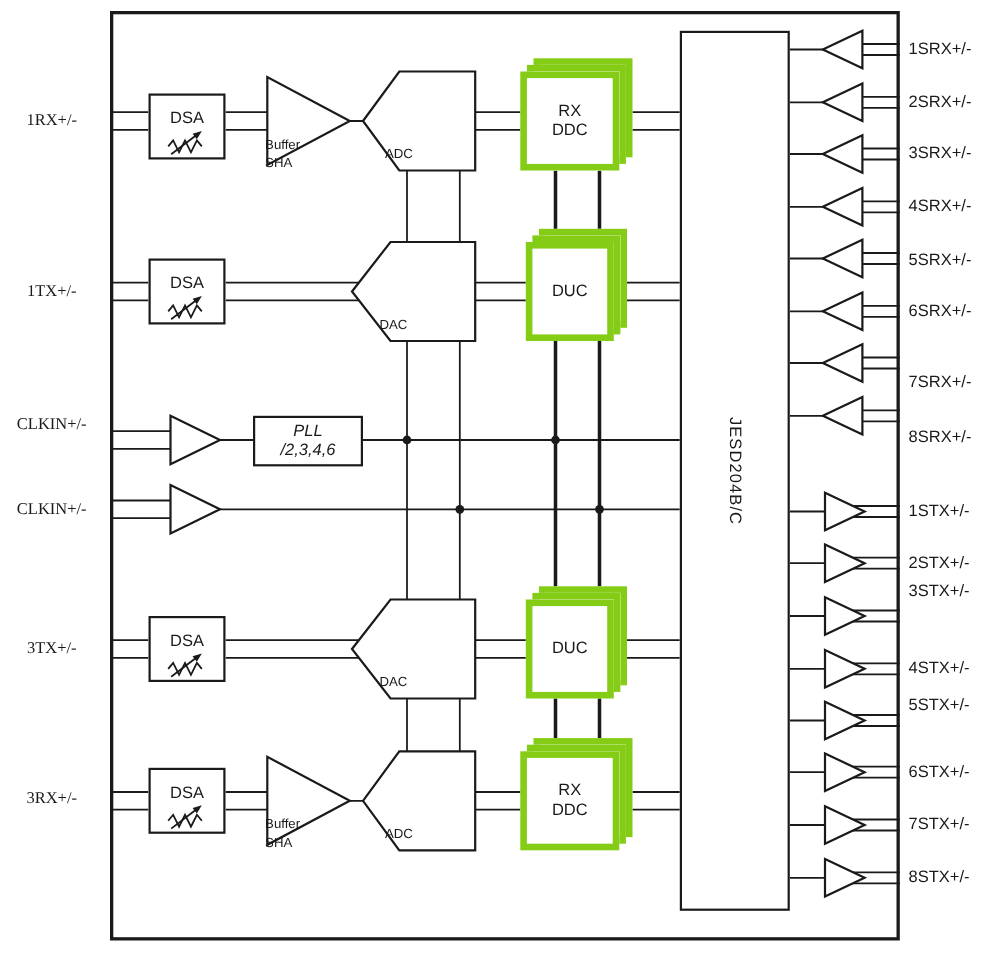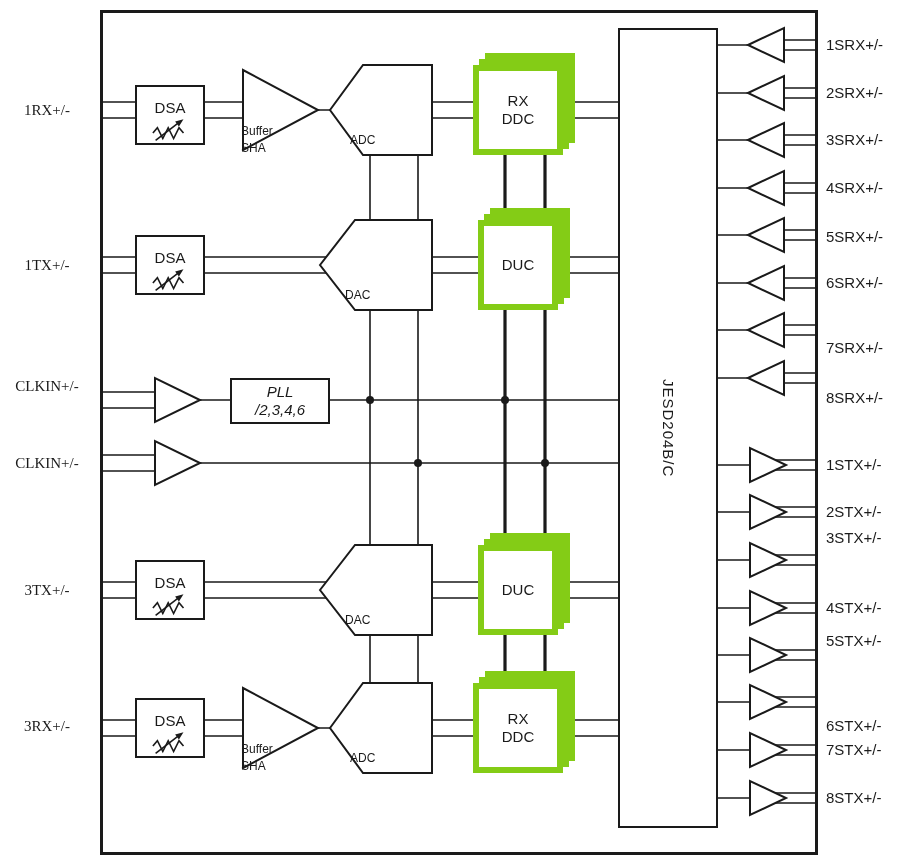--- a/index.html
+++ b/index.html
@@ -233,17 +233,17 @@
   <div class="pin-label right" style="top:227px">5SRX+/-</div>
   <div class="pin-label right" style="top:273px">6SRX+/-</div>
   <div class="pin-label right" style="top:338px">7SRX+/-</div>
   <div class="pin-label right" style="top:388px">8SRX+/-</div>
 
   <div class="pin-label right" style="top:455px">1STX+/-</div>
   <div class="pin-label right" style="top:502px">2STX+/-</div>
   <div class="pin-label right" style="top:528px">3STX+/-</div>
   <div class="pin-label right" style="top:598px">4STX+/-</div>
   <div class="pin-label right" style="top:631px">5STX+/-</div>
-  <div class="pin-label right" style="top:716px">6STX+/-</div>
+  <div class="pin-label right" style="top:692px">6STX+/-</div>
   <div class="pin-label right" style="top:740px">7STX+/-</div>
   <div class="pin-label right" style="top:788px">8STX+/-</div>
 
 </div>
 
 </body></html>

